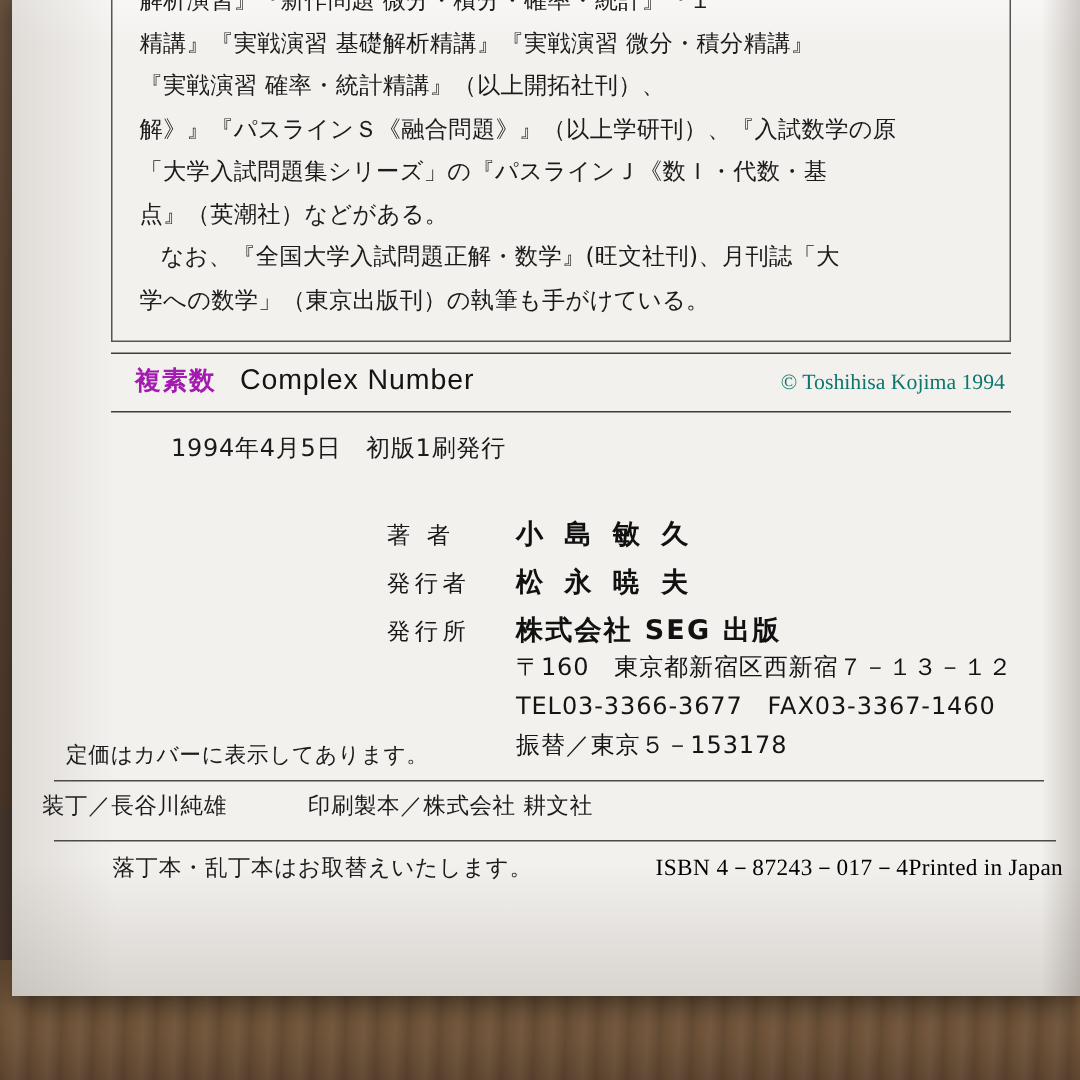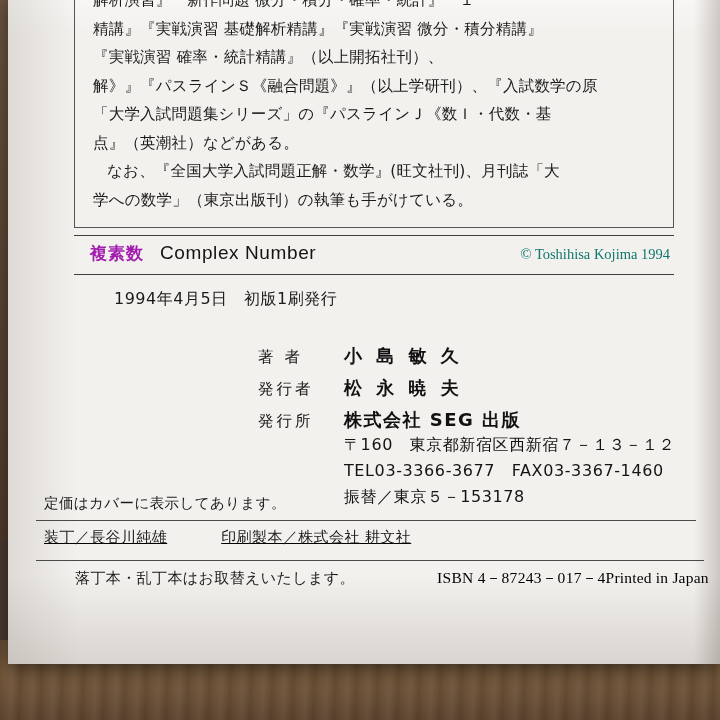--- a/index.html
+++ b/index.html
@@ -184,25 +184,24 @@
     left: 36px;
     top: 502px;
     font-size: 14.5px;
     letter-spacing: 0.4px;
   }
   .rule.r3 { left: 28px; width: 660px; top: 528px; background:#4a4a4a; }
   .rule.r4 { left: 28px; width: 668px; top: 568px; background:#4a4a4a; }
 
   .design-row {
     position: absolute;
-    left: 36px;
+    left: 20px;
     top: 536px;
     display: flex;
     white-space: nowrap;
-    text-decoration: underline;
   }
   .design-row .cell1 { font-size: 15px; letter-spacing: 0.4px; }
   .design-row .cell2 { font-size: 15px; letter-spacing: 0.4px; margin-left: 54px; }
 
   .footer-row {
     position: absolute;
     left: 36px;
     top: 576px;
     width: 660px;
     display: flex;

